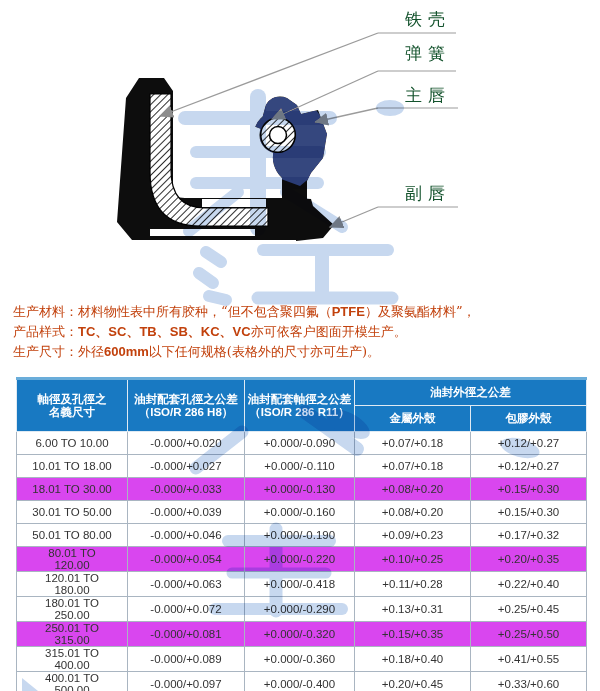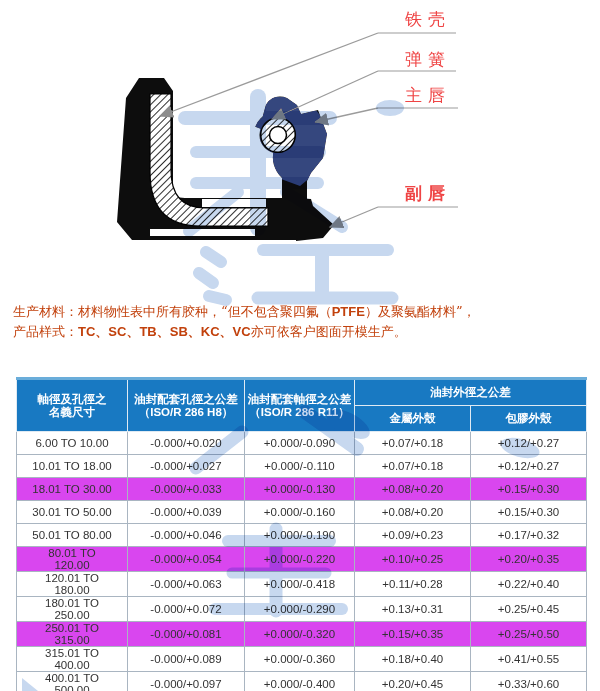--- a/index.html
+++ b/index.html
@@ -5,26 +5,26 @@
   html,body { margin:0; padding:0; }
   body {
     width:600px; height:691px; position:relative; background:#ffffff;
     font-family:"Liberation Sans","DejaVu Sans",sans-serif;
     overflow:hidden;
   }
   
   .diagram-svg { position:absolute; left:0; top:0; }
   .diagram-label {
     position:absolute; font-family:"DejaVu Serif","Liberation Serif",serif;
-    font-size:17px; color:#ef4444; letter-spacing:6px; white-space:nowrap;
+    font-size:17px; color:#14532d; letter-spacing:6px; white-space:nowrap;
   }
   #lbl-tieke   { left:405px; top:8px; }
-  #lbl-tanhuang{ left:405px; top:48px; }
+  #lbl-tanhuang{ left:405px; top:42px; }
   #lbl-zhuchun { left:405px; top:84px; }
-  #lbl-fuchun  { left:405px; top:182px;font-weight:bold; }
+  #lbl-fuchun  { left:405px; top:182px; }
   
   .prod-block {
     position:absolute; left:13px; top:302px; width:575px;
     font-family:"DejaVu Serif","Liberation Serif",serif;
     font-size:13px; color:#c2410c; line-height:20px;
   }
   .prod-line { white-space:nowrap; }
   .prod-line .seg-bold {
     font-family:"Liberation Sans","DejaVu Sans",sans-serif;
     font-weight:bold;
@@ -92,20 +92,21 @@
 </svg>
 
 <div class="diagram-label" id="lbl-tieke">铁壳</div>
 <div class="diagram-label" id="lbl-tanhuang">弹簧</div>
 <div class="diagram-label" id="lbl-zhuchun">主唇</div>
 <div class="diagram-label" id="lbl-fuchun">副唇</div>
 
 <div class="prod-block" id="prod-block">
     <div class="prod-line"><span class="seg">生产材料：材料物性表中所有胶种，“但不包含聚四氟（</span><span class="seg-bold">PTFE</span><span class="seg">）及聚氨酯材料”，</span></div>
     <div class="prod-line"><span class="seg">产品样式：</span><span class="seg-bold">TC、SC、TB、SB、KC、VC</span><span class="seg">亦可依客户图面开模生产。</span></div>
+    <div class="prod-line"><span class="seg">生产尺寸：外径</span><span class="seg-bold">600mm</span><span class="seg">以下任何规格(表格外的尺寸亦可生产)。</span></div>
   </div>
 
 <div class="tol-table-wrap">
   <table class="tol">
     <colgroup>
       <col style="width:111px">
         <col style="width:117px">
         <col style="width:110px">
       <col style="width:116px">
         <col style="width:116px">

